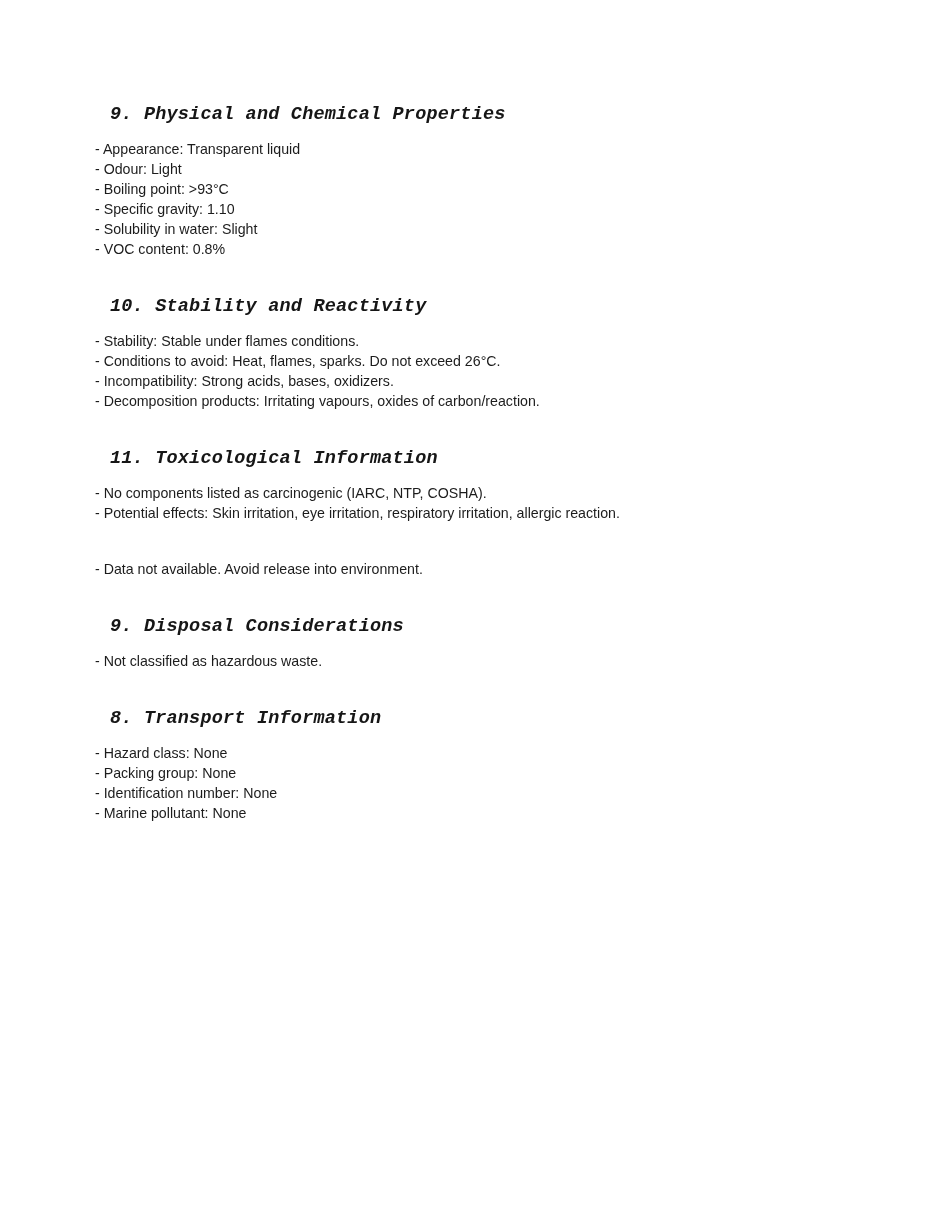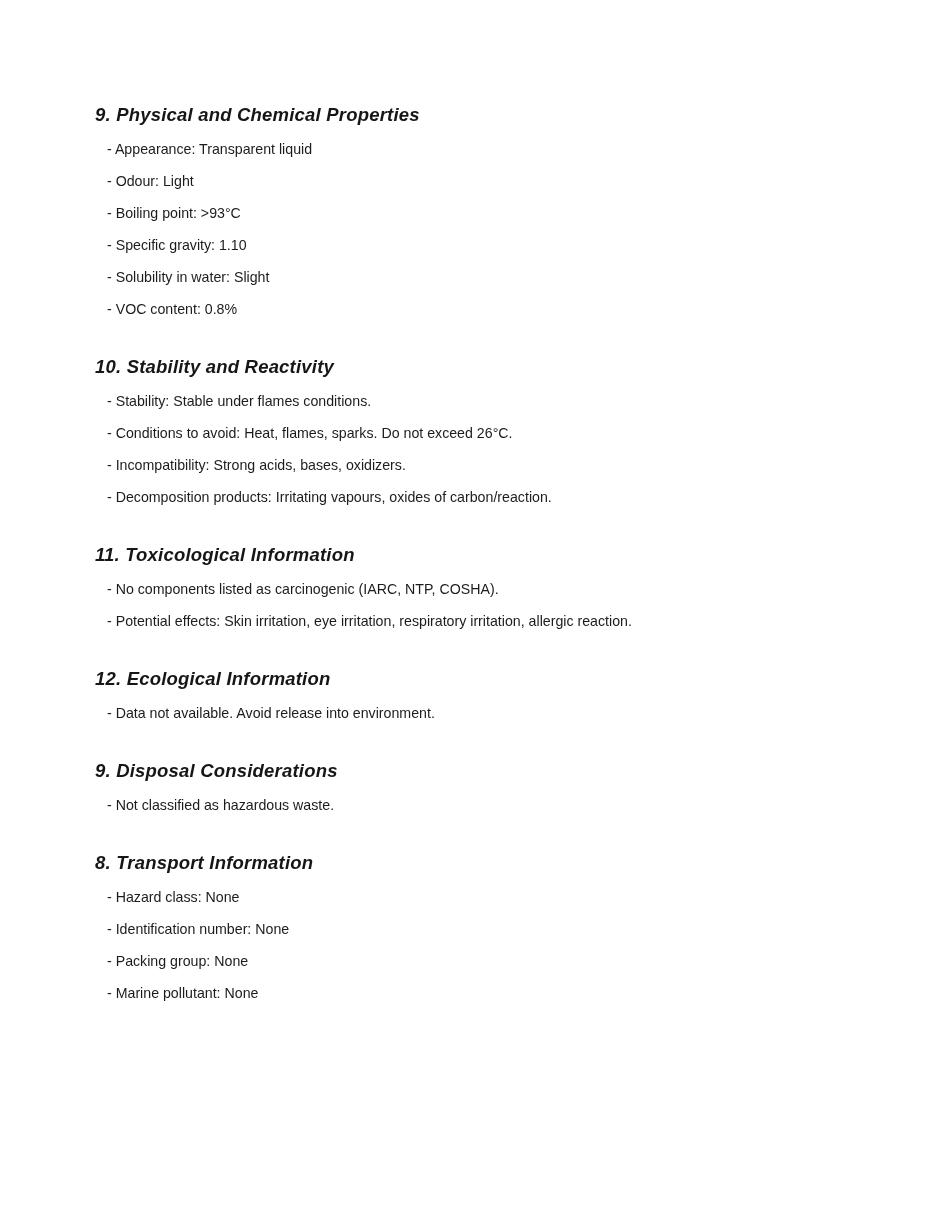--- a/index.html
+++ b/index.html
@@ -21,29 +21,30 @@
   }
   .sds-section {
     margin: 0 0 36px 0;
   }
   .sds-heading {
     font-size: 18.5px;
     line-height: 23px;
     font-weight: bold;
     font-style: italic;
     color: #161616;
-    margin: 0 0 13px 0;
+    margin: 0 0 13px 15px;
     letter-spacing: 0.2px;
     white-space: nowrap;
+    font-family: Liberation Mono, monospace;
   }
   .sds-line {
     font-size: 14.2px;
     line-height: 20px;
     color: #1c1c1c;
-    margin: 12px;
+    margin: 0;
     white-space: nowrap;
   }
 </style>
 </head>
 <body>
 
 <div class="page">
   <div class="content">
 
     <section class="sds-section">
@@ -64,31 +65,30 @@
       <p class="sds-line">- Decomposition products: Irritating vapours, oxides of carbon/reaction.</p>
     </section>
 
     <section class="sds-section">
       <h2 class="sds-heading">11. Toxicological Information</h2>
       <p class="sds-line">- No components listed as carcinogenic (IARC, NTP, COSHA).</p>
       <p class="sds-line">- Potential effects: Skin irritation, eye irritation, respiratory irritation, allergic reaction.</p>
     </section>
 
     <section class="sds-section">
-      <h2 class="sds-heading">12. Ecological Information</h2>
       <p class="sds-line">- Data not available. Avoid release into environment.</p>
     </section>
 
     <section class="sds-section">
       <h2 class="sds-heading">9. Disposal Considerations</h2>
       <p class="sds-line">- Not classified as hazardous waste.</p>
     </section>
 
     <section class="sds-section">
       <h2 class="sds-heading">8. Transport Information</h2>
       <p class="sds-line">- Hazard class: None</p>
+      <p class="sds-line">- Packing group: None</p>
       <p class="sds-line">- Identification number: None</p>
-      <p class="sds-line">- Packing group: None</p>
       <p class="sds-line">- Marine pollutant: None</p>
     </section>
 
   </div>
 </div>
 
 </body></html>

